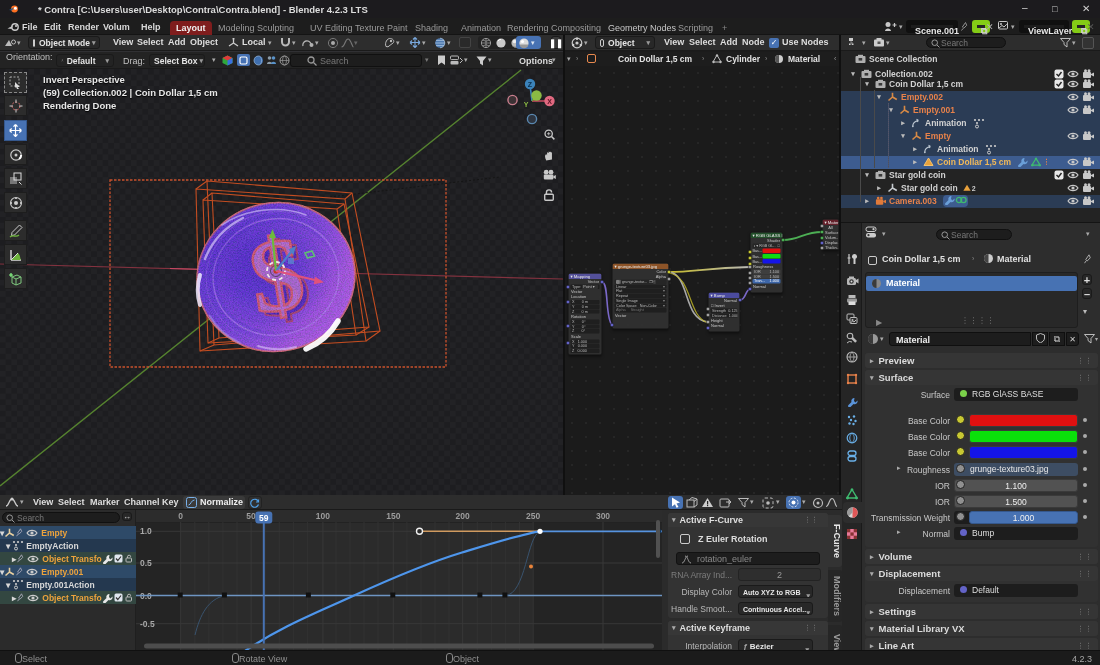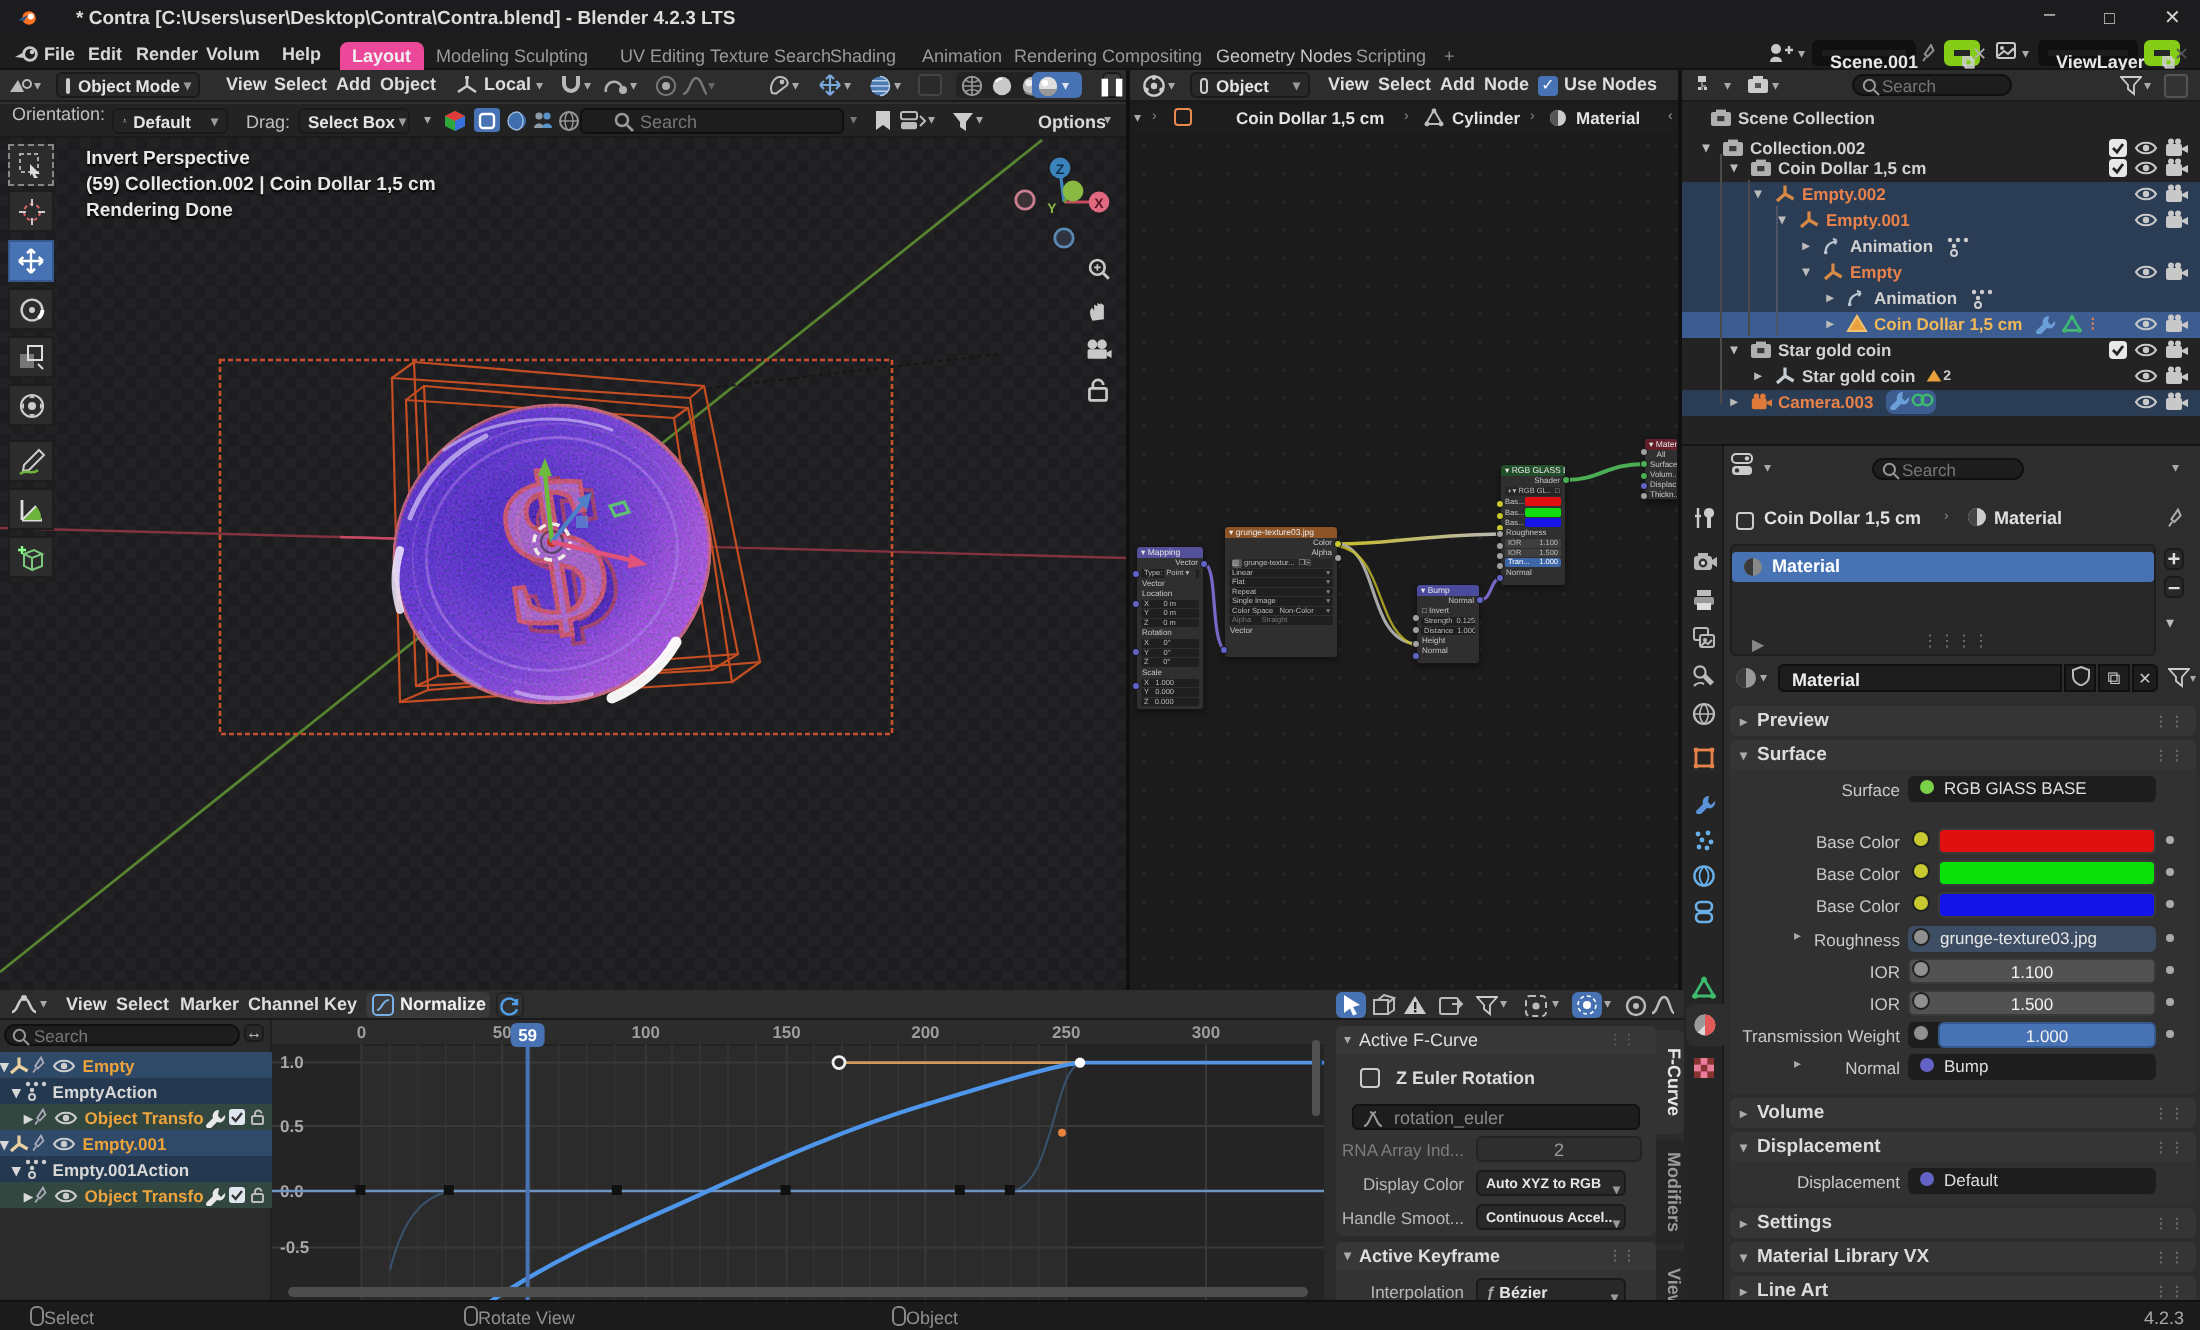--- a/index.html
+++ b/index.html
@@ -10,21 +10,21 @@
 .chev{font-size:7px;color:#aaa;}
 
 .titlebar{position:absolute;left:0;top:0;width:1100px;height:18px;background:#1c1b1e;
  display:flex;align-items:center;}
 .titletxt{color:#dcdcdc;font-size:9.5px;font-weight:bold;margin-left:18px;}
 .winbtn{color:#d0d0d0;font-size:10px;position:absolute;top:3px;}
 
 .topbar{position:absolute;left:0;top:18px;width:1100px;height:17px;background:#1d1d1d;border-bottom:1px solid #141414;}
 .menuitem{position:absolute;top:4px;color:#d8d8d8;font-size:9px;font-weight:bold;}
 .wtab{position:absolute;top:3px;height:14px;line-height:14px;color:#9a9a9a;font-size:9px;padding:0 6px;}
-.wtab.act{background:#ec4899;color:#f0f0f0;border-radius:4px 4px 0 0;font-weight:bold;text-align:right;}
+.wtab.act{background:#7f1d1d;color:#f0f0f0;border-radius:4px 4px 0 0;font-weight:bold;text-align:right;}
 .pillfield{position:absolute;top:2px;height:13px;background:#242424;border:5px solid #84cc16;border-radius:3px;color:#e8e8e8;font-size:9px;font-weight:bold;line-height:13px;padding:0 4px;}
 .btnf{background:#282828;border:1px solid #1a1a1a;border-radius:3px;height:13px;display:flex;align-items:center;padding:0 4px;color:#e4e4e4;font-weight:bold;font-size:8.5px;white-space:nowrap;}
 .mi{font-weight:bold;color:#dedede;font-size:9px;}
 
 #vp{position:absolute;left:0;top:35px;width:563px;height:460px;overflow:hidden;background:#303033;}
 #vph{position:absolute;left:0;top:0;width:563px;height:16px;background:#2d2d2d;border-bottom:1px solid #1a1a1a;}
 #vpt{position:absolute;left:0;top:17px;width:563px;height:17px;background:#232323;border-bottom:1px solid #1a1a1a;}
 #vpcanvas{position:absolute;left:0;top:34px;width:563px;height:426px;
  background:
   repeating-conic-gradient(#38383b 0% 25%, #2f2f32 0% 50%);
@@ -98,21 +98,21 @@
       </svg>
   <div class="menuitem" style="left:22px">File</div>
   <div class="menuitem" style="left:44px">Edit</div>
   <div class="menuitem" style="left:68px">Render</div>
   <div class="menuitem" style="left:103px">Volum</div>
   <div class="menuitem" style="left:141px">Help</div>
   <div class="wtab act" style="left:170px">Layout</div>
   <div class="wtab" style="left:212px">Modeling</div>
   <div class="wtab" style="left:251px">Sculpting</div>
   <div class="wtab" style="left:304px">UV Editing</div>
-  <div class="wtab" style="left:349px">Texture Search</div>
+  <div class="wtab" style="left:349px">Texture Paint</div>
   <div class="wtab" style="left:409px">Shading</div>
   <div class="wtab" style="left:455px">Animation</div>
   <div class="wtab" style="left:501px">Rendering</div>
   <div class="wtab" style="left:545px">Compositing</div>
   <div class="wtab" style="left:602px;color:#c8c8c8">Geometry Nodes</div>
   <div class="wtab" style="left:672px">Scripting</div>
   <div class="wtab" style="left:716px;color:#888">+</div>
   <svg width="14" height="11" style="position:absolute;left:884px;top:3px" viewBox="0 0 14 11">
         <circle cx="4" cy="3.5" r="2.5" fill="#c8c8c8"></circle>
         <path d="M1 10 C1 6.5 7 6.5 7 10 Z" fill="#c8c8c8"></path>
@@ -1445,21 +1445,21 @@
    <rect x="119.3" y="1.5" width="17" height="12" rx="3" fill="#4772b3"></rect>
    <text x="127.8" y="10.5" font-family="Liberation Sans" font-size="8.5" font-weight="bold" fill="#fff" text-anchor="middle">59</text>
 
    <rect x="0" y="133" width="526" height="7" fill="#242424" opacity="0"></rect>
    <rect x="8" y="133.5" width="510" height="5" rx="2.5" fill="#4d4d4d"></rect>
   </svg>
  </div>
  <div style="position:absolute;left:656px;top:25px;width:4px;height:38px;background:#515151;border-radius:2px"></div>
  <div id="gside">
   <div class="gpanel" style="left:6px;top:3px;width:160px;height:105px">
-   <div style="height:14px;display:flex;align-items:center;background:#373737;border-radius:3px 3px 0 0;color:#dfdfdf;font-weight:normal"><span class="chev" style="margin:0 4px">▾</span>Active F-Curve<span style="position:absolute;right:10px;color:#666;font-size:7px">⋮⋮</span></div>
+   <div style="height:14px;display:flex;align-items:center;background:#373737;border-radius:3px 3px 0 0;color:#dfdfdf;font-weight:bold"><span class="chev" style="margin:0 4px">▾</span>Active F-Curve<span style="position:absolute;right:10px;color:#666;font-size:7px">⋮⋮</span></div>
    <div style="position:absolute;left:12px;top:21px;width:10px;height:10px;border:1.4px solid #ccc;border-radius:2px"></div>
    <span style="position:absolute;left:30px;top:21px;color:#dcdcdc;font-weight:bold">Z Euler Rotation</span>
    <div style="position:absolute;left:8px;top:39px;width:144px;height:13px;background:#1d1d1d;border:1px solid #121212;border-radius:3px;color:#8a8a8a;line-height:13px;padding-left:20px">rotation_euler</div>
    <svg width="11" height="9" style="position:absolute;left:13px;top:42px" viewBox="0 0 11 9">
             <path d="M1 8 C4 8 4 1 7 1 M4 1 C7 1 7 8 10 8" stroke="#999" fill="none"></path>
           </svg>
    <span class="glabel" style="left:0px;top:57px;width:64px;color:#7d7d7d">RNA Array Ind...</span>
    <div style="position:absolute;left:70px;top:55px;width:83px;height:13px;background:#2e2e2e;border:1px solid #232323;border-radius:3px;color:#9a9a9a;line-height:13px;text-align:center">2</div>
    <span class="glabel" style="left:0px;top:74px;width:64px">Display Color</span>
    <div class="gdrop" style="left:70px;top:72px;width:75px;font-size:7px">Auto XYZ to RGB<span class="v" style="position:absolute;right:2px;top:3px">▾</span></div>

